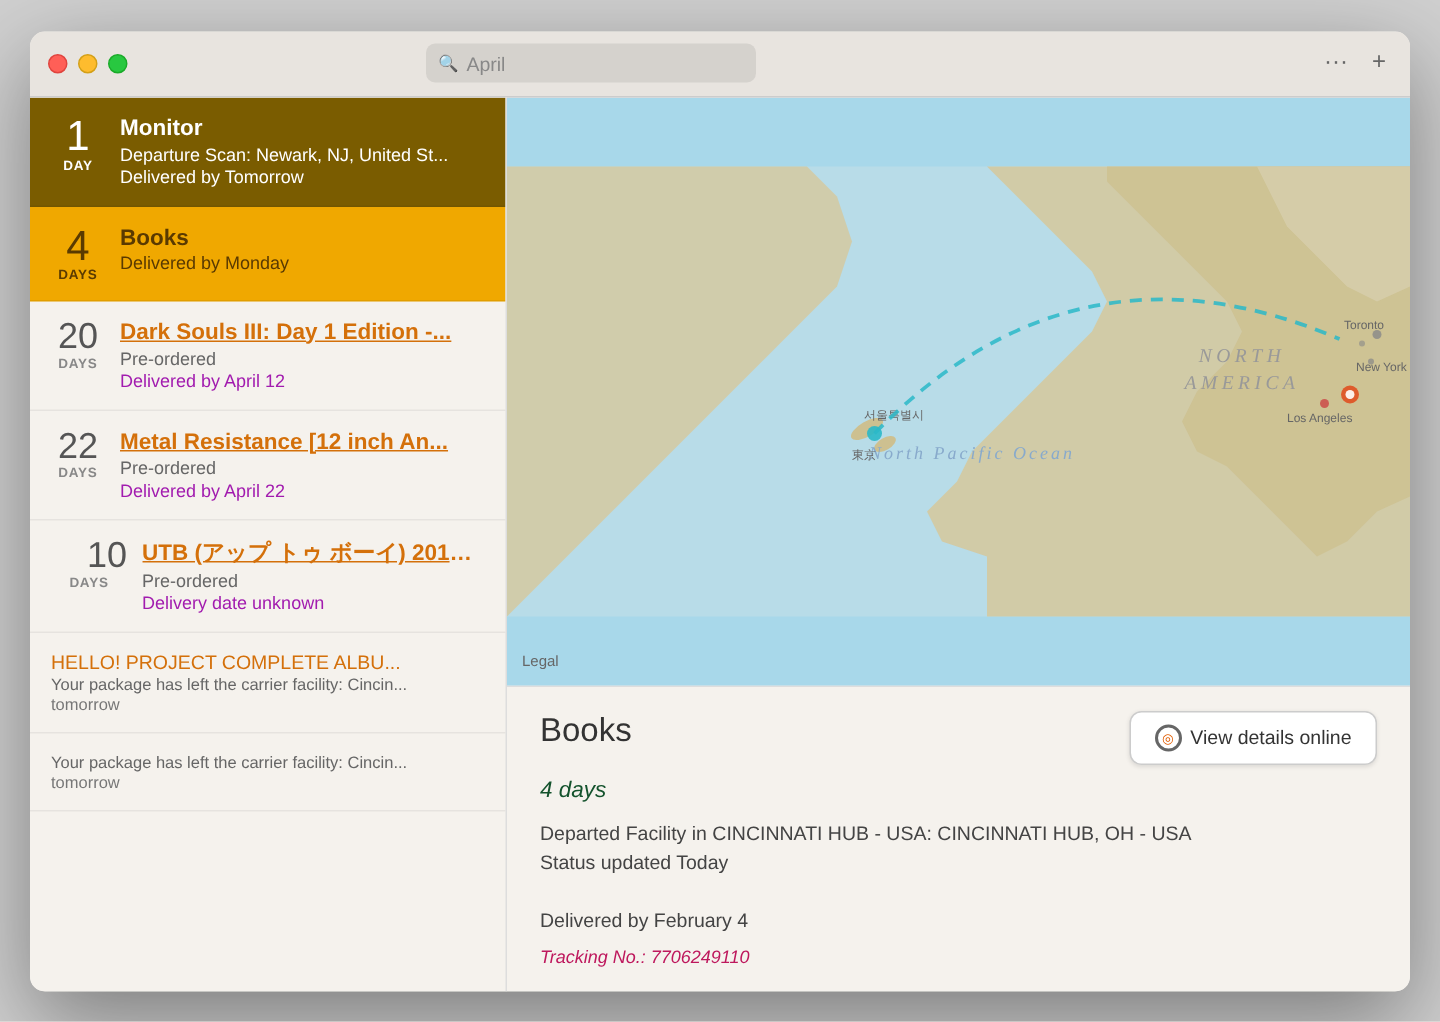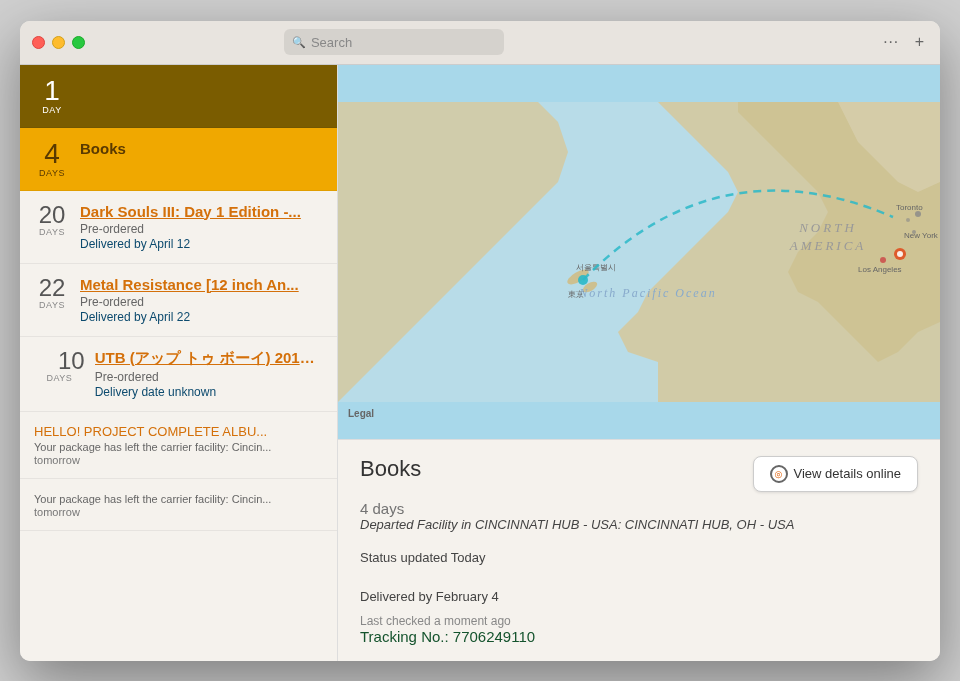--- a/index.html
+++ b/index.html
@@ -131,21 +131,21 @@
     }
 
     .day-number {
       font-size: 28px;
       font-weight: 300;
       line-height: 1;
     }
 
     .day-label {
       font-size: 9px;
-      font-weight: 400;
+      font-weight: 700;
       text-transform: uppercase;
       letter-spacing: 0.5px;
     }
 
     .active-dark .day-number,
     .active-dark .day-label,
     .active-dark .pkg-title,
     .active-dark .pkg-sub,
     .active-dark .pkg-delivery {
       color: #fff !important;
@@ -177,21 +177,21 @@
       font-size: 12px;
       color: #666;
       margin-top: 2px;
       white-space: nowrap;
       overflow: hidden;
       text-overflow: ellipsis;
     }
 
     .pkg-delivery {
       font-size: 12px;
-      color: #0c4a6e;
+      color: #a21caf;
       margin-top: 1px;
     }
 
     .item-normal .day-number { color: #555; font-size: 24px; }
     .item-normal .day-label { color: #888; }
     .item-normal .pkg-title { color: #d4700a; text-decoration: underline; }
 
     
     .detail-panel {
       flex: 1;
@@ -208,25 +208,24 @@
       overflow: hidden;
     }
 
     .map-svg {
       width: 100%;
       height: 100%;
     }
 
     .map-legal {
       position: absolute;
-      bottom: 20px;
+      bottom: 10px;
       left: 10px;
       font-size: 10px;
       color: #666;
-      font-weight: bold;
     }
 
     
     .info-panel {
       background: #f5f2ed;
       padding: 16px 22px;
       border-top: 1px solid #ddd;
       flex-shrink: 0;
     }
 
@@ -265,51 +264,52 @@
       display: flex;
       align-items: center;
       justify-content: center;
       font-size: 9px;
       color: #e05c00;
     }
 
     .info-days {
       font-size: 15px;
       font-weight: 500;
-      color: #737373;
-      margin-bottom: 0;
+      color: #14532d;
+      margin-bottom: 13px;
+      font-style: italic;
     }
 
     .info-location {
       font-size: 13px;
       color: #444;
-      margin-bottom: 18px;
-      font-style: italic;
+      margin-bottom: 4px;
     }
 
     .info-status {
       font-size: 13px;
       color: #444;
       margin-bottom: 24px;
     }
 
     .info-delivery {
       font-size: 13px;
       color: #444;
       margin-bottom: 10px;
     }
 
     .info-meta {
       font-size: 12px;
       color: #888;
     }
 
     .info-tracking {
-      font-size: 15px;
-      color: #14532d;
+      font-size: 12px;
+      color: #be185d;
+      font-style: italic;
     }
 
     
     .no-day-item {
       display: flex;
       flex-direction: column;
       padding: 12px 14px;
       cursor: pointer;
       border-bottom: 1px solid rgba(0,0,0,0.06);
     }
@@ -344,46 +344,52 @@
 <div class="window">
 
   <div class="titlebar">
     <div class="traffic-lights">
       <div class="traffic-light tl-red"></div>
       <div class="traffic-light tl-yellow"></div>
       <div class="traffic-light tl-green"></div>
     </div>
     <div class="search-bar">
       <span class="search-icon-glyph">🔍</span>
-      <span class="search-text">Search</span>
+      <span class="search-text">April</span>
     </div>
     <div class="titlebar-right">
       <button class="titlebar-btn">···</button>
       <button class="titlebar-btn">+</button>
     </div>
   </div>
 
   <div class="content">
 
     <div class="sidebar">
 
       <div class="package-item active-dark">
         <div class="day-badge">
           <span class="day-number">1</span>
           <span class="day-label">DAY</span>
         </div>
+        <div class="pkg-info">
+          <div class="pkg-title">Monitor</div>
+          <div class="pkg-sub">Departure Scan: Newark, NJ, United St...</div>
+          <div class="pkg-delivery">Delivered by Tomorrow</div>
+        </div>
       </div>
 
       <div class="package-item active-yellow">
         <div class="day-badge">
           <span class="day-number">4</span>
           <span class="day-label">DAYS</span>
         </div>
         <div class="pkg-info">
           <div class="pkg-title">Books</div>
+          <div class="pkg-delivery">Delivered by Monday</div>
         </div>
       </div>
 
       <div class="package-item item-normal">
         <div class="day-badge">
           <span class="day-number" style="color:#555;font-size:24px;">20</span>
           <span class="day-label" style="color:#888;">DAYS</span>
         </div>
         <div class="pkg-info">
           <div class="pkg-title">Dark Souls III: Day 1 Edition -...</div>
@@ -482,18 +488,17 @@
           <div class="info-package-title">Books</div>
           <button class="view-details-btn">
             <div class="compass-icon">◎</div>
             <span>View details online</span>
           </button>
         </div>
         <div class="info-days">4 days</div>
         <div class="info-location">Departed Facility in CINCINNATI HUB - USA: CINCINNATI HUB, OH - USA</div>
         <div class="info-status">Status updated Today</div>
         <div class="info-delivery">Delivered by February 4</div>
-        <div class="info-meta">Last checked a moment ago</div>
         <div class="info-tracking">Tracking No.: 7706249110</div>
       </div>
     </div>
   </div>
 </div>
 
 </body></html>

